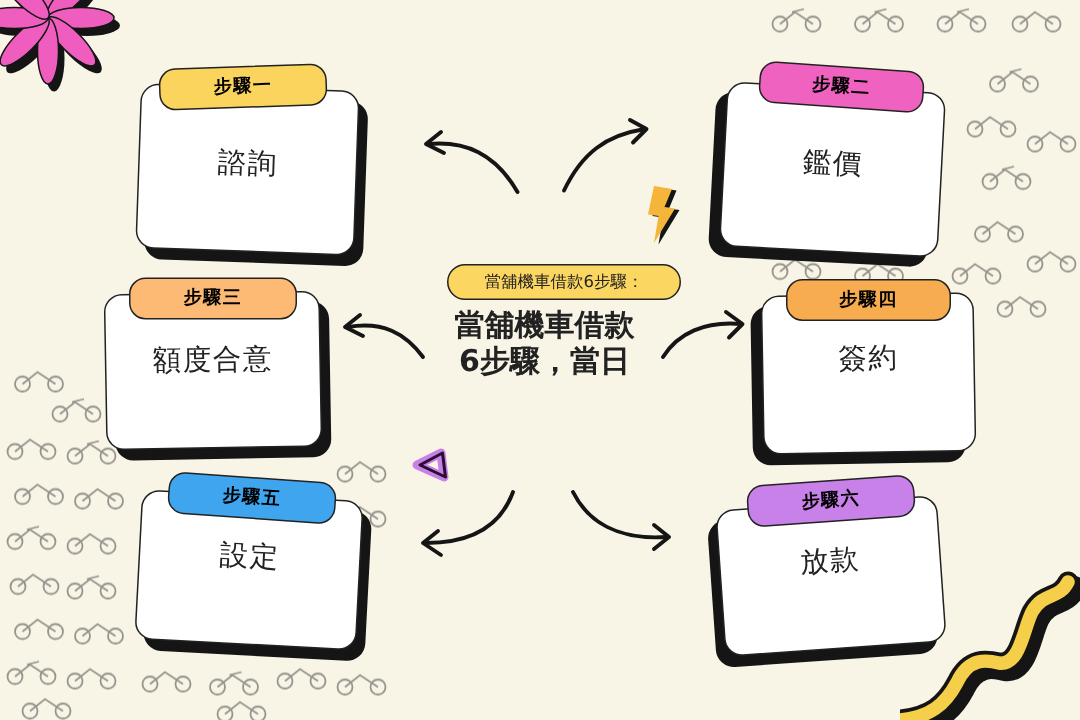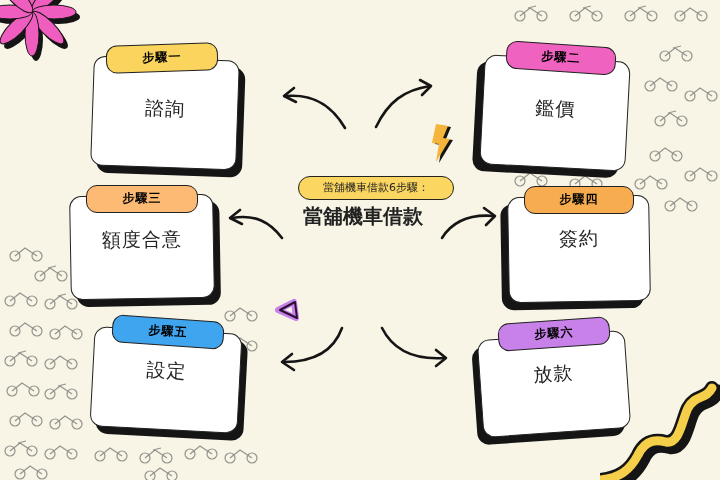--- a/index.html
+++ b/index.html
@@ -306,13 +306,14 @@
 <div class="card" style="left:480px;top:335px;width:148px;height:98px;transform:rotate(-4deg)">
   <div class="shadow" style="left:-6px"></div>
     <div class="face"></div>
   <div class="content" style="top:26px">放款</div>
 </div>
 <div class="tag" style="left:498px;top:320px;width:112px;background:#c781e8;transform:rotate(-4deg)">步驟六</div>
 
 <div class="center-pill">當舖機車借款6步驟：</div>
 <div class="center-title">
   <div>當舖機車借款</div>
+  <div>6步驟，當日</div>
 </div>
 
 </body></html>

